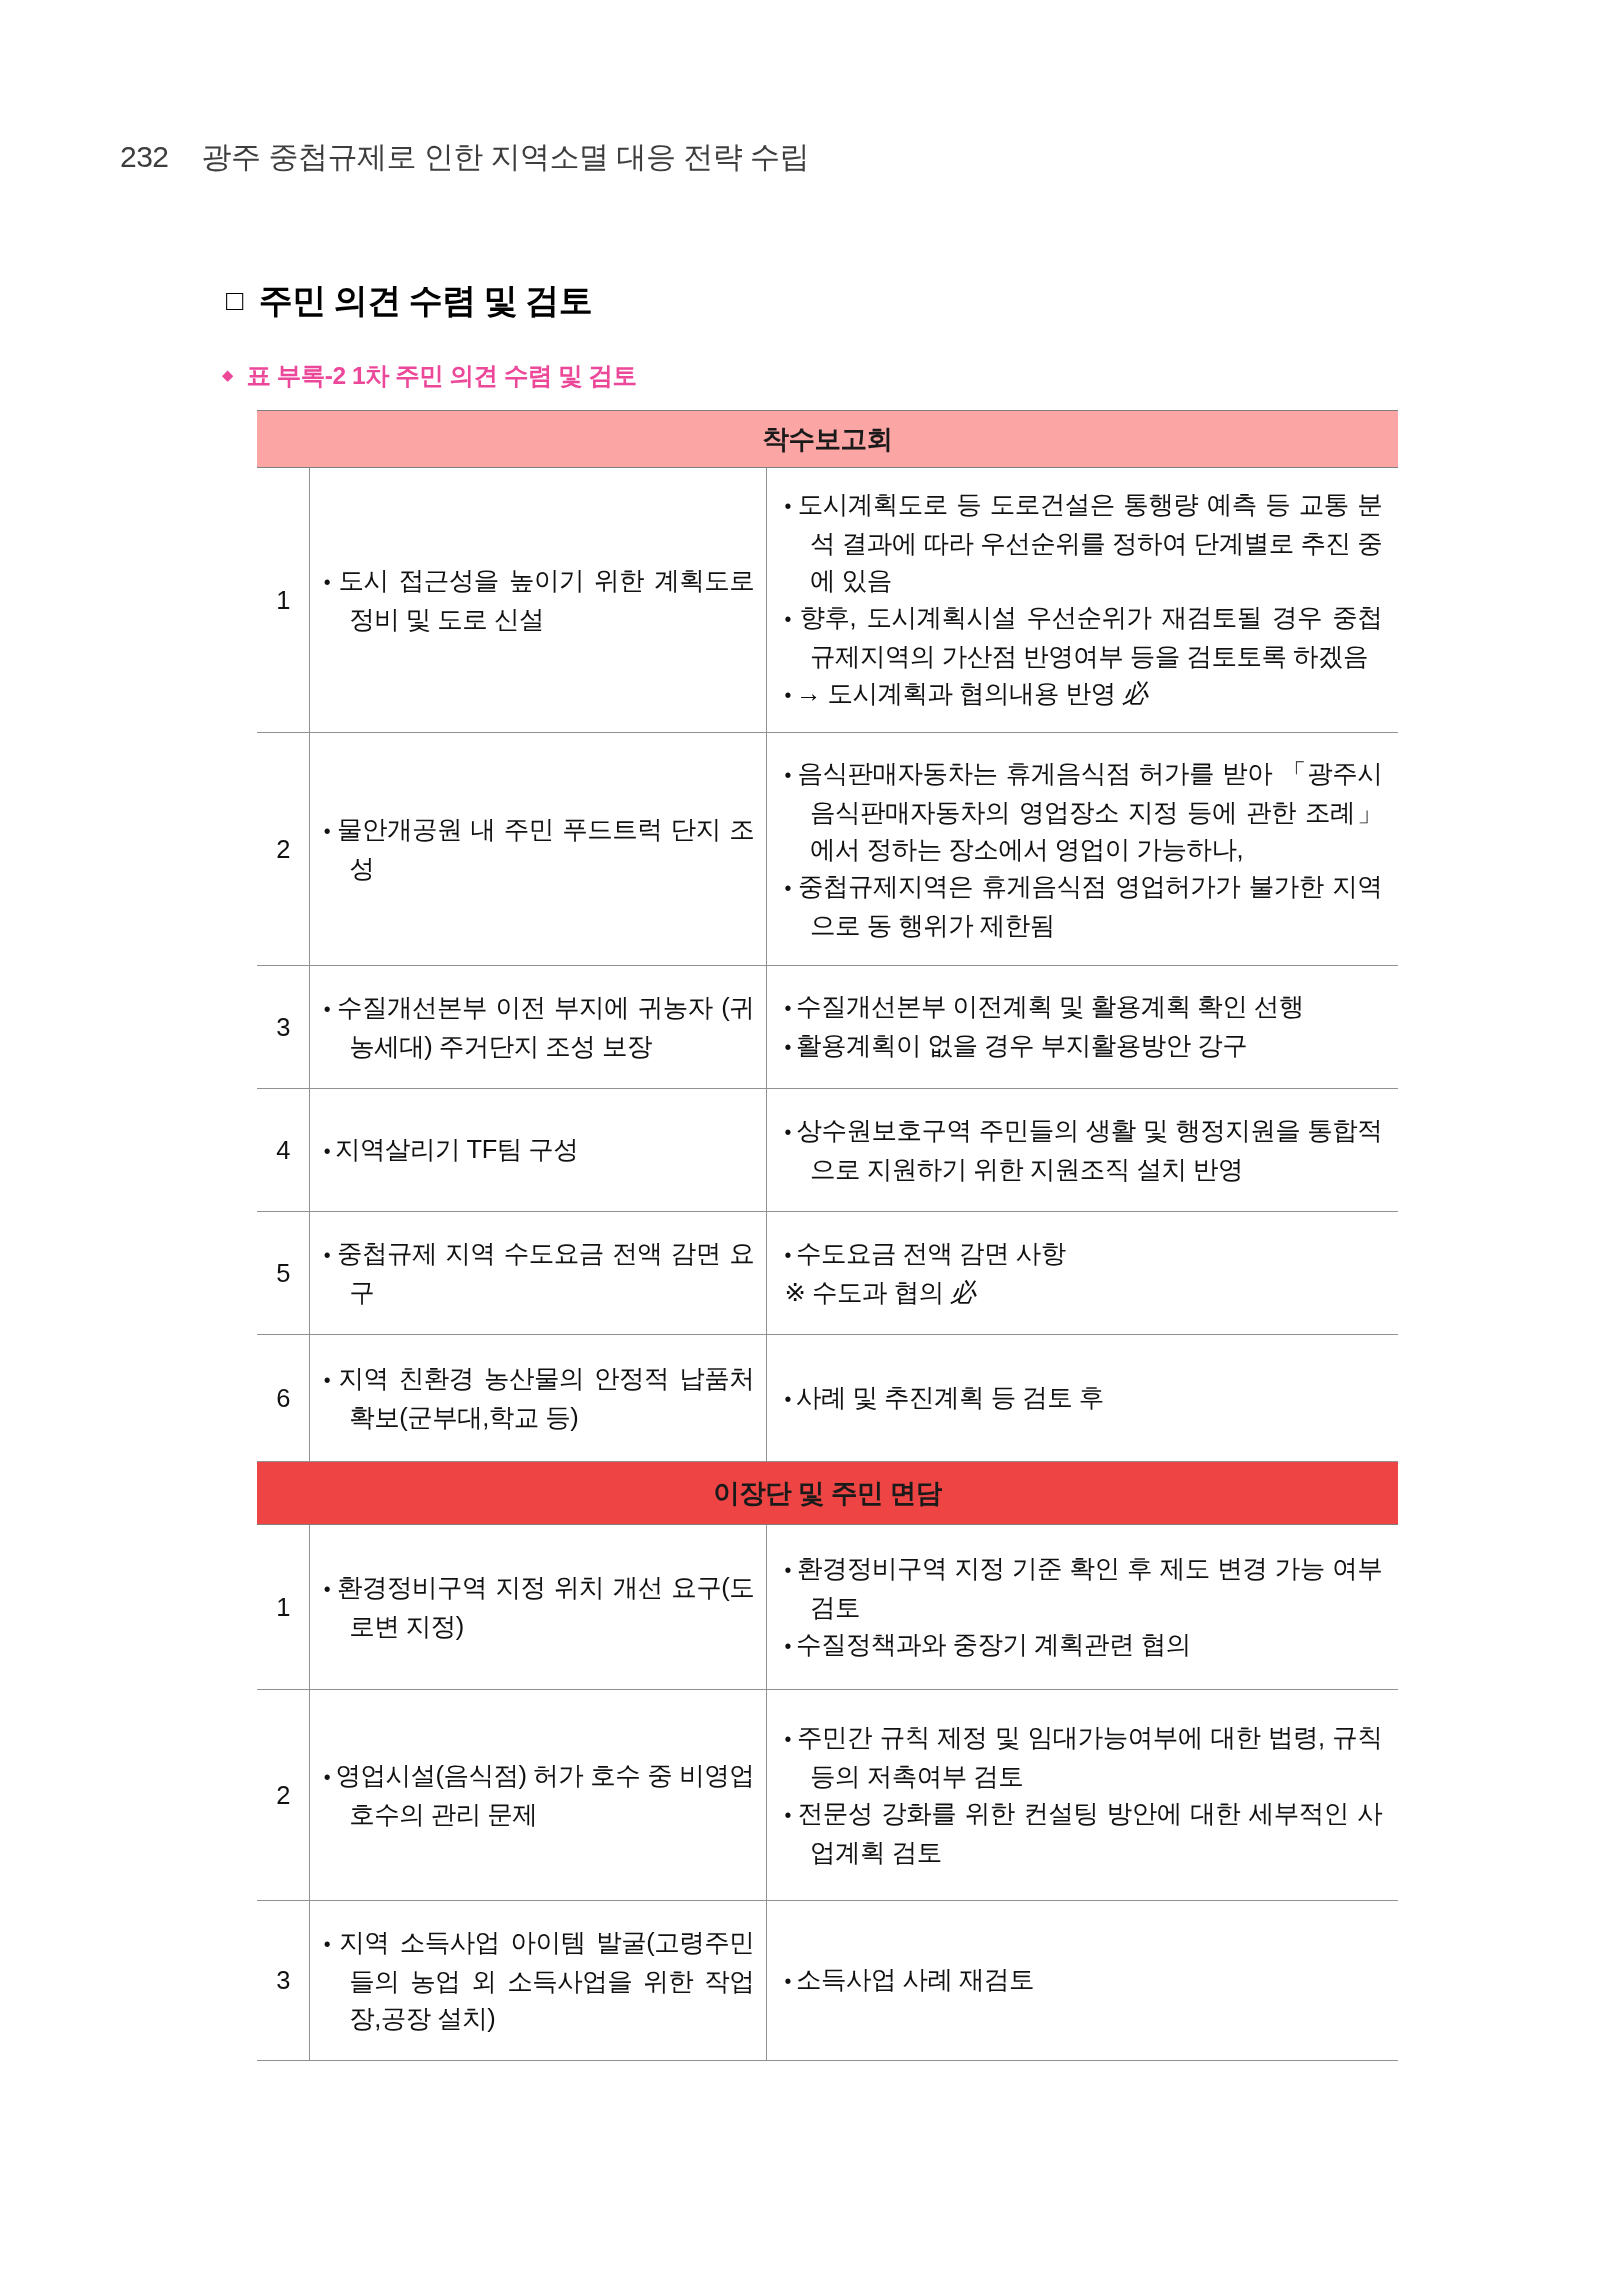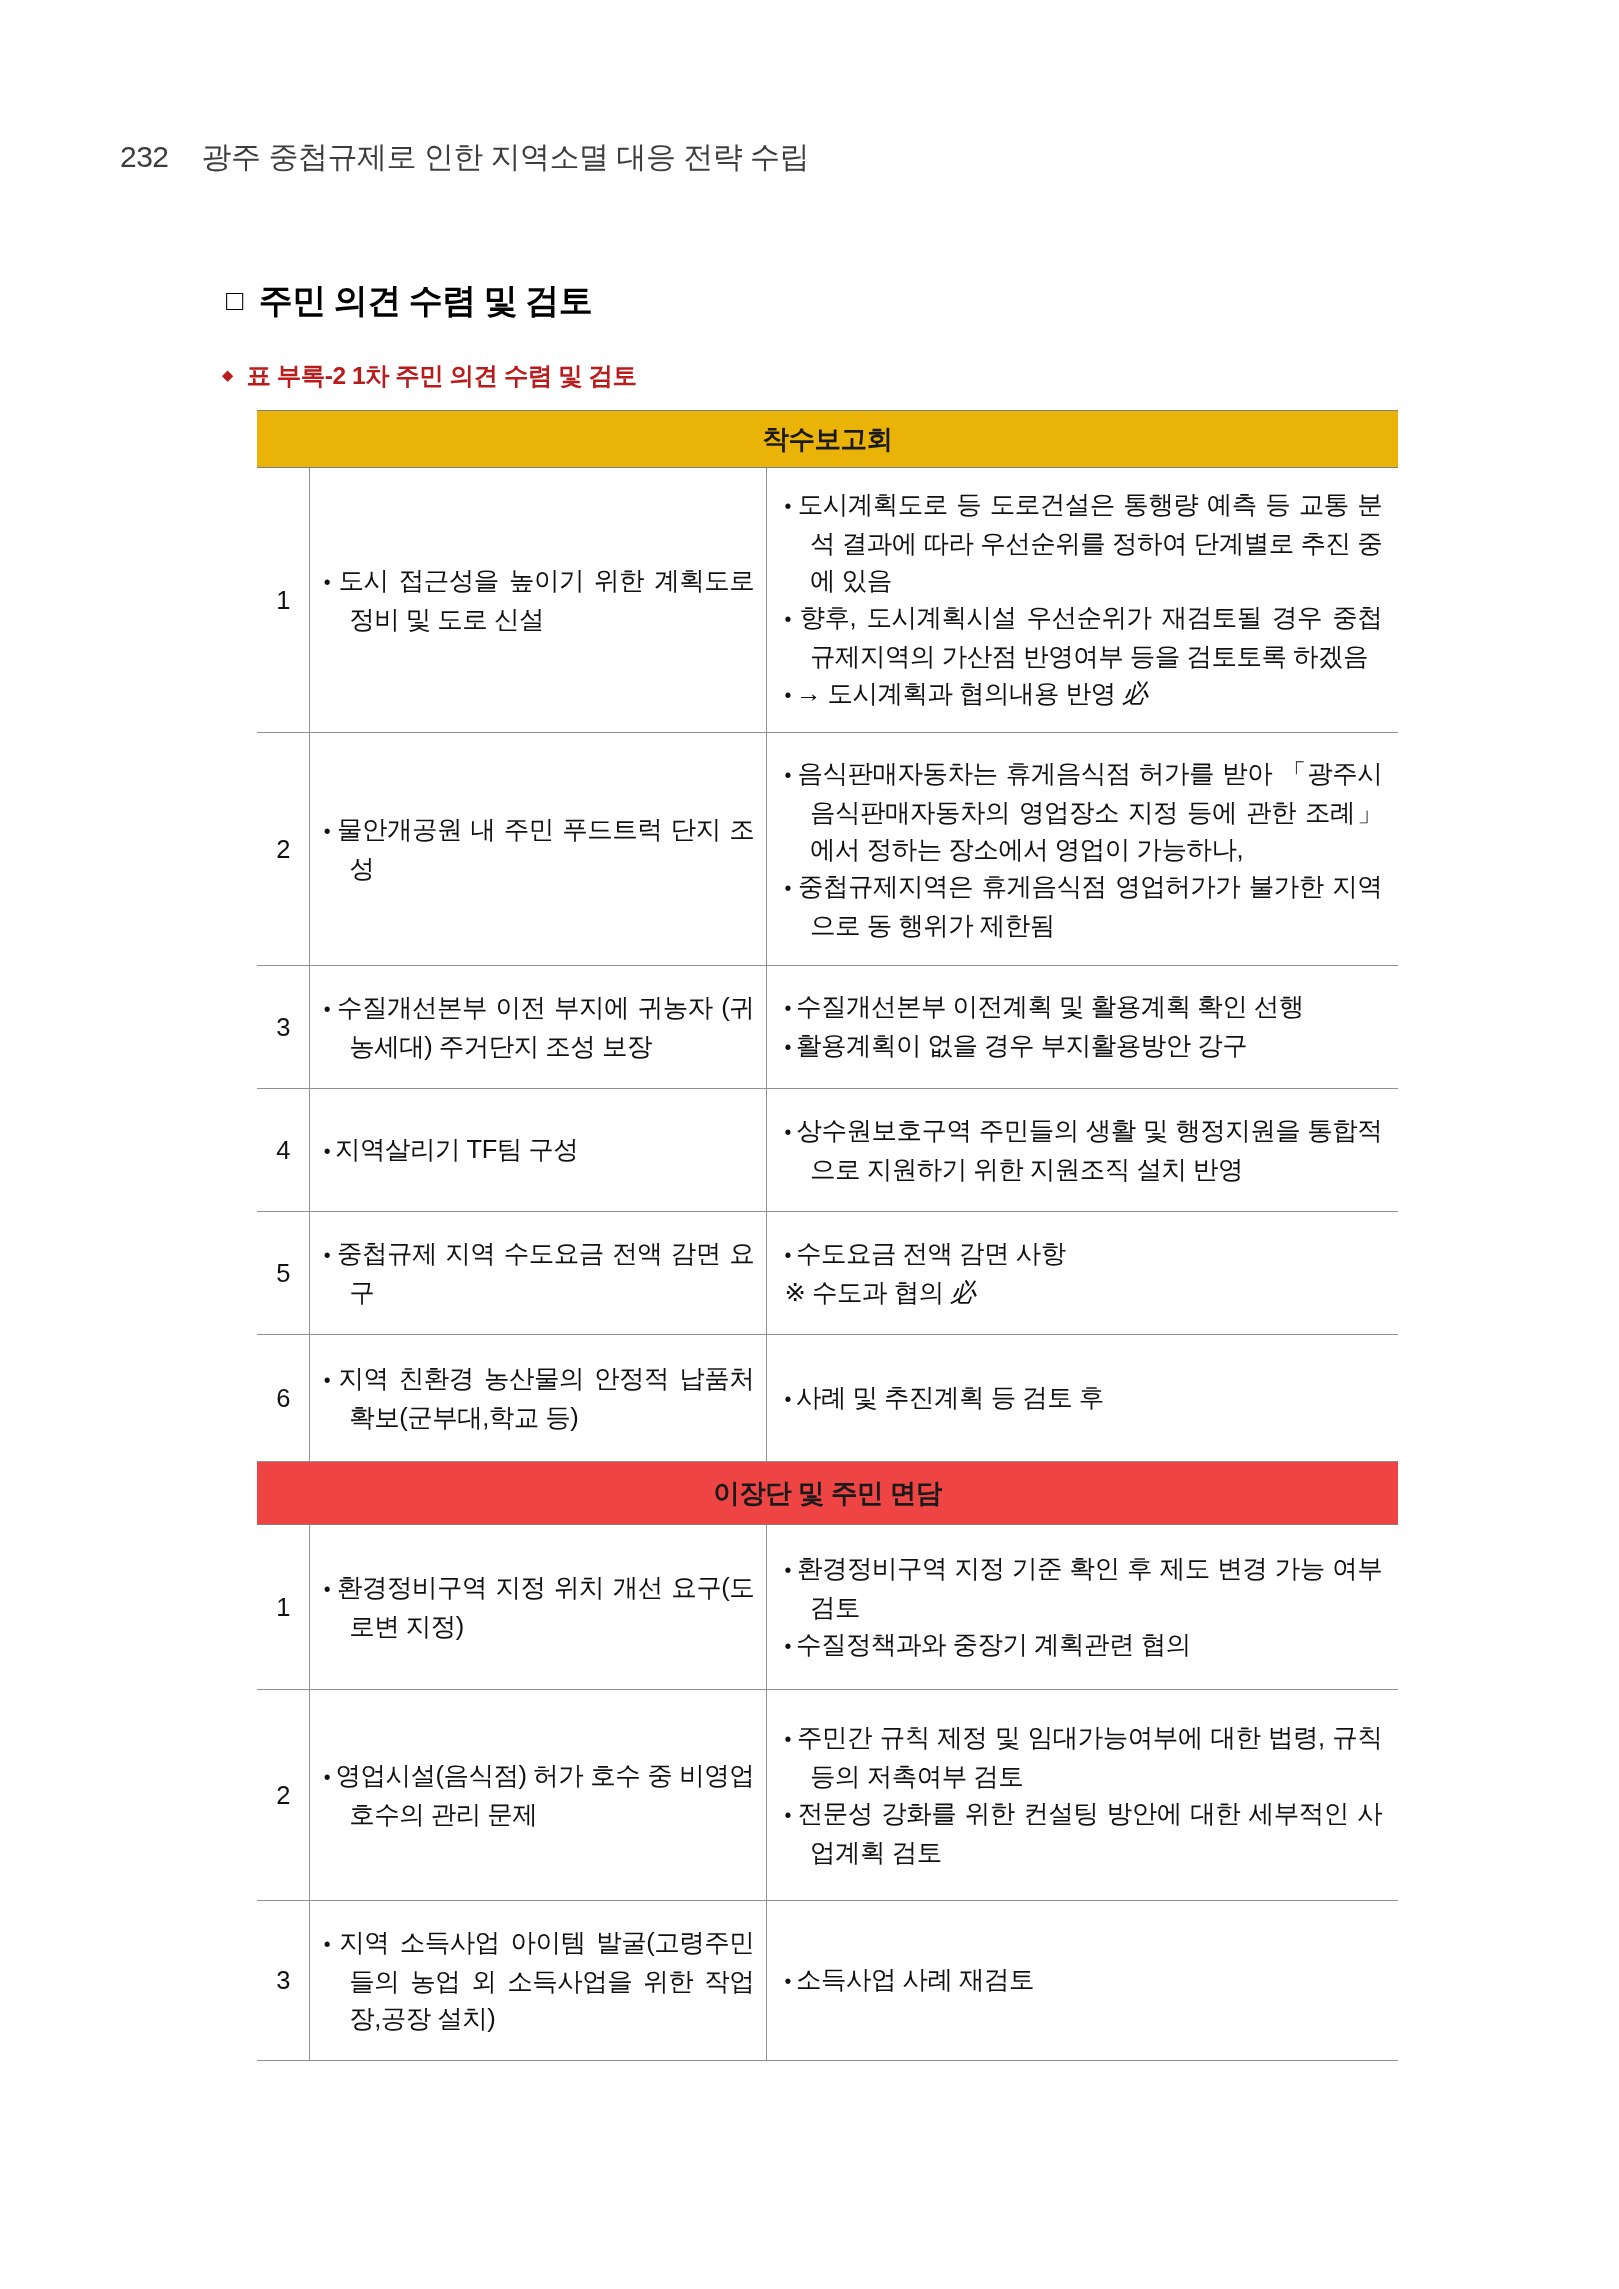--- a/index.html
+++ b/index.html
@@ -14,21 +14,21 @@
     font-size:30px; color:#3d3d3d; letter-spacing:-0.5px; white-space:nowrap;
   }
   .page-header .pagenum { margin-right:33px; }
   .doc-title {
     position:absolute; left:226px; top:278px;
     font-size:34px; font-weight:bold; color:#000; letter-spacing:-0.5px; white-space:nowrap;font-family:Liberation Serif, serif;
   }
   .doc-title .sq { font-size:29px; font-weight:bold; margin-right:15.7px; position:relative; top:-2px; }
   .table-caption {
     position:absolute; left:222px; top:359px;
-    font-size:24.5px; font-weight:bold; color:#b91c1c; letter-spacing:-0.5px; white-space:nowrap;
+    font-size:24.5px; font-weight:bold; color:#ec4899; letter-spacing:-0.5px; white-space:nowrap;
   }
   .table-caption .dm { font-size:14.7px; margin-right:13.7px; position:relative; top:-3.9px; }
   .minutes-table {
     position:absolute; left:257px; top:410px; width:1141px;
     font-size:25.5px; letter-spacing:-0.5px;
   }
   .thead {
     height:58px; display:flex; align-items:center; justify-content:center;
     font-weight:bold; font-size:26.5px;
     border-bottom:1px solid #7f7f7f;
@@ -70,21 +70,21 @@
 
 <div class="doc-title">
   <span class="sq">□</span><span>주민 의견 수렴 및 검토</span>
 </div>
 
 <div class="table-caption">
   <span class="dm">◆</span><span>표 부록-2 1차 주민 의견 수렴 및 검토</span>
 </div>
 
 <div class="minutes-table">
-    <div class="thead first" style="background: #eab308;">착수보고회</div>
+    <div class="thead first" style="background: #fca5a5;">착수보고회</div>
     <div class="trow" style="min-height: 265px;">
       <div class="cell no">1</div>
       <div class="cell opinion">
         <p class="item"><span class="bullet dot">•</span><span>도시 접근성을 높이기 위한 계획도로 정비 및 도로 신설</span></p>
       </div>
       <div class="cell review">
         <p class="item"><span class="bullet dot">•</span><span>도시계획도로 등 도로건설은 통행량 예측 등 교통 분석 결과에 따라 우선순위를 정하여 단계별로 추진 중에 있음</span></p>
         <p class="item"><span class="bullet dot">•</span><span>향후, 도시계획시설 우선순위가 재검토될 경우 중첩규제지역의 가산점 반영여부 등을 검토토록 하겠음</span></p>
         <p class="item"><span class="bullet dot">•</span><span>→ 도시계획과 협의내용 반영 </span><span class="hanja">必</span></p>
       </div>

